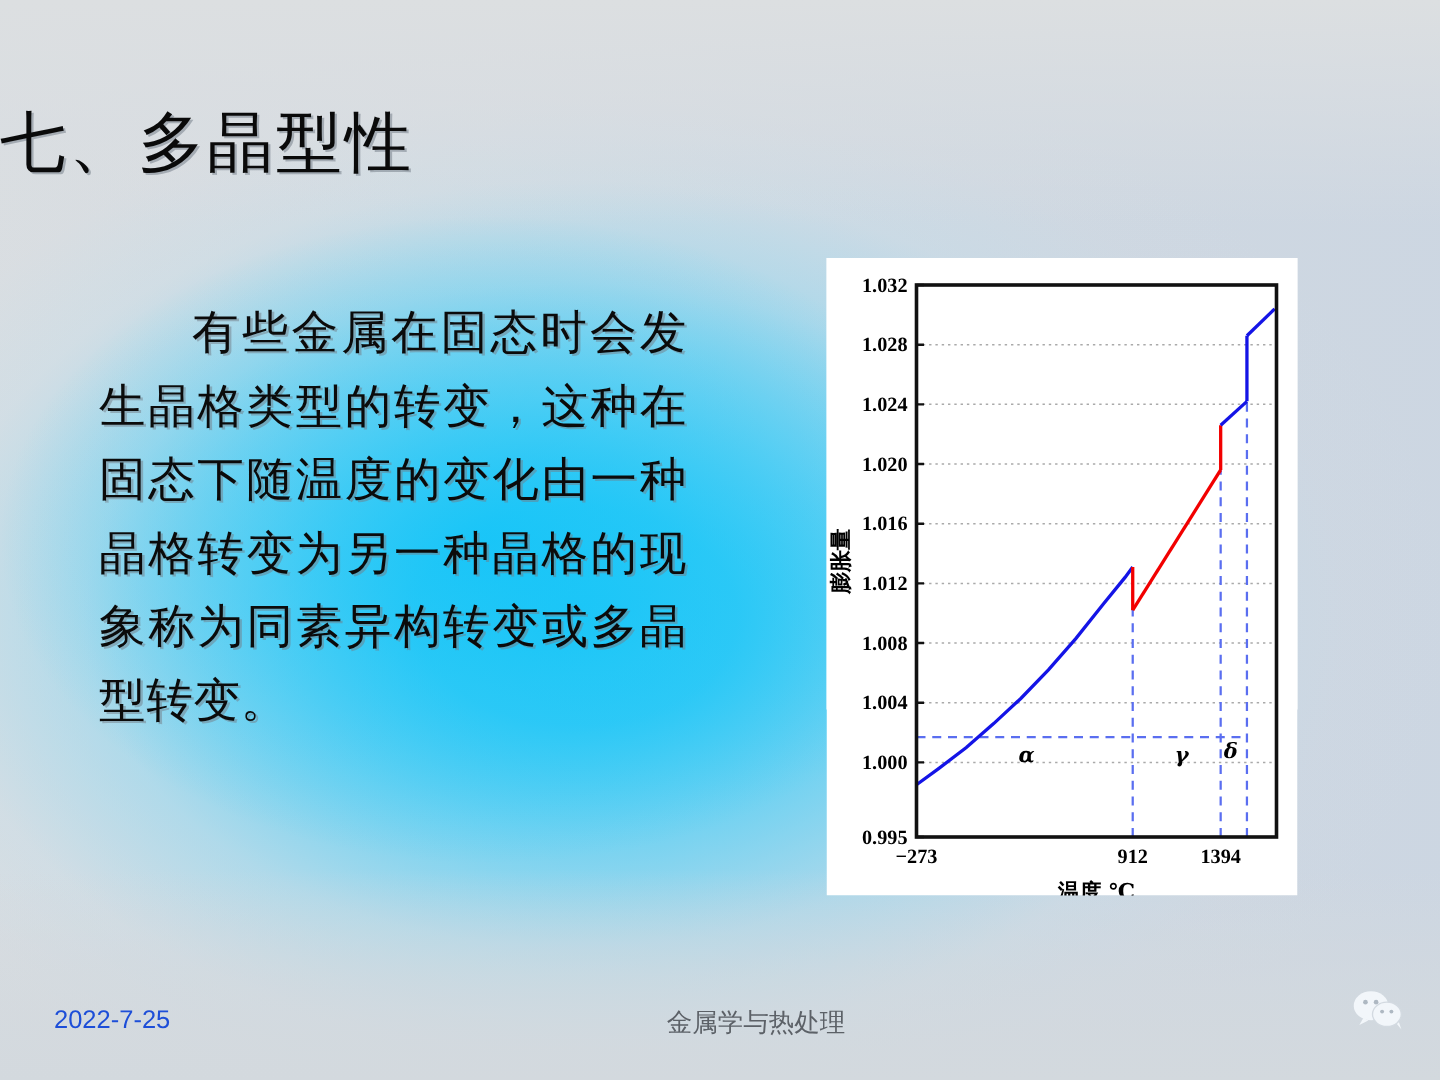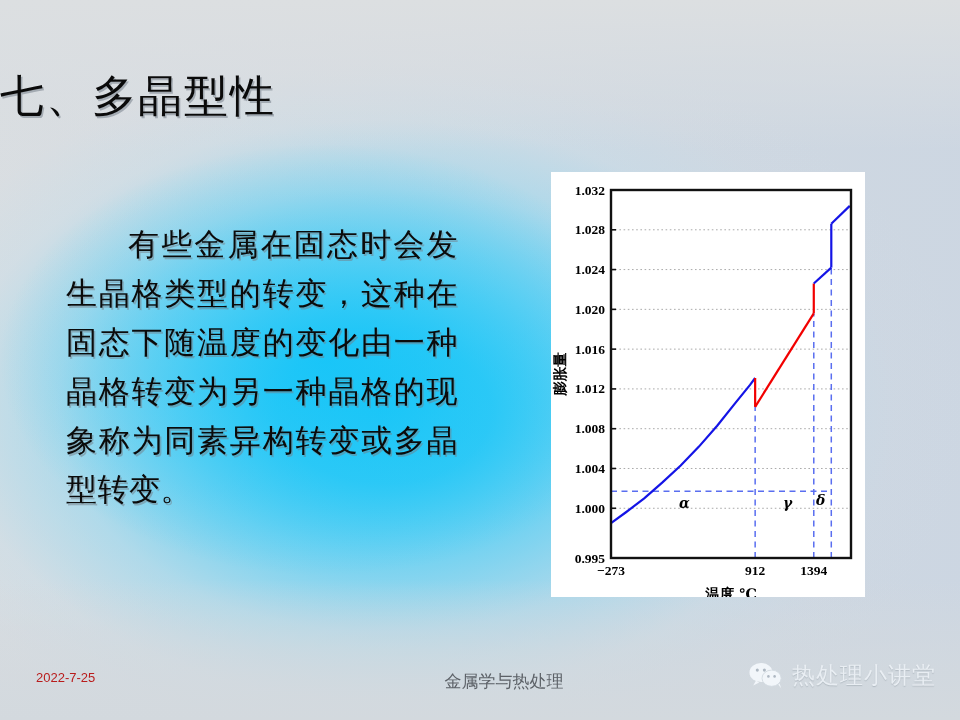--- a/index.html
+++ b/index.html
@@ -59,35 +59,34 @@
     left:66px;top:198px;width:392px;
     font-size:31px;
     line-height:49px;
     color:#0b0b0b;
     font-family:"DejaVu Serif","Liberation Serif",serif;
     text-indent:62px;
     text-align:justify;
     text-justify:inter-ideograph;
     letter-spacing:0.5px;
     text-shadow:1.6px 1.6px 0 rgba(115,125,135,0.5);
-    margin-top:22px;
   }
 
   
   #chart-panel{
     position:absolute;
     left:551px;top:172px;width:314px;height:301px;
     background:#ffffff;
   }
   #chart-svg{display:block;}
 
   
   #footer-date{
     position:absolute;left:36px;top:670px;
-    font-size:13px;color:#b91c1c;
+    font-size:17px;color:#1d4ed8;
     font-family:"Liberation Sans","DejaVu Sans",sans-serif;
   }
   #footer-center{
     position:absolute;left:0;right:0;top:670px;
     text-align:center;
     font-size:17px;color:#5c6167;
     font-family:"DejaVu Serif","Liberation Serif",serif;
     padding-left:48px;
   }
   #watermark{
@@ -178,14 +177,13 @@
   <svg width="34" height="27" viewBox="0 0 34 27">
     <ellipse cx="12" cy="10.5" rx="11.5" ry="9.6" fill="#f2f6fa"></ellipse>
     <path d="M7 18.5 L4.2 23.4 L10.2 20.4 Z" fill="#f2f6fa"></path>
     <circle cx="8.3" cy="8.1" r="1.55" fill="#aeb8c2"></circle>
     <circle cx="15.4" cy="8.1" r="1.55" fill="#aeb8c2"></circle>
     <ellipse cx="22.6" cy="16.2" rx="9.6" ry="8.1" fill="#f2f6fa" stroke="#d3dae1" stroke-width="0.9"></ellipse>
     <path d="M29.3 22.6 L32.3 26.4 L30.6 21.5 Z" fill="#f2f6fa"></path>
     <circle cx="19.4" cy="14.4" r="1.3" fill="#aeb8c2"></circle>
     <circle cx="25.6" cy="14.4" r="1.3" fill="#aeb8c2"></circle>
   </svg>
-  <span id="wm-text">热处理小讲堂</span>
 </div>
 
 </body></html>

